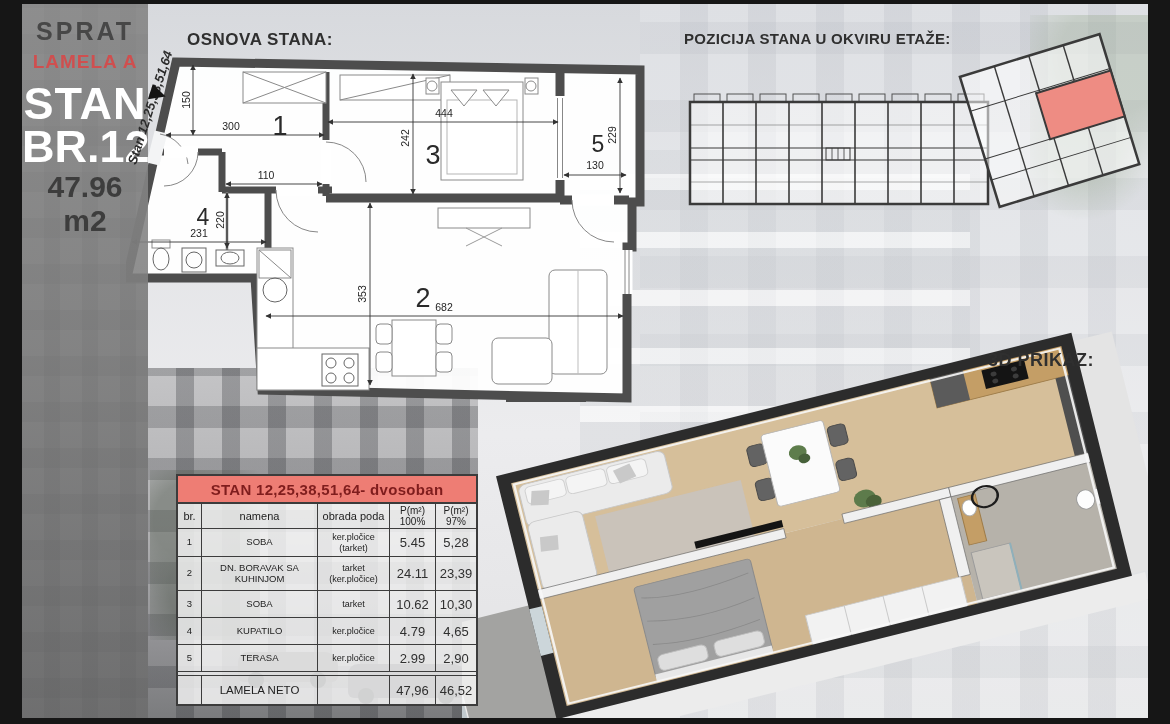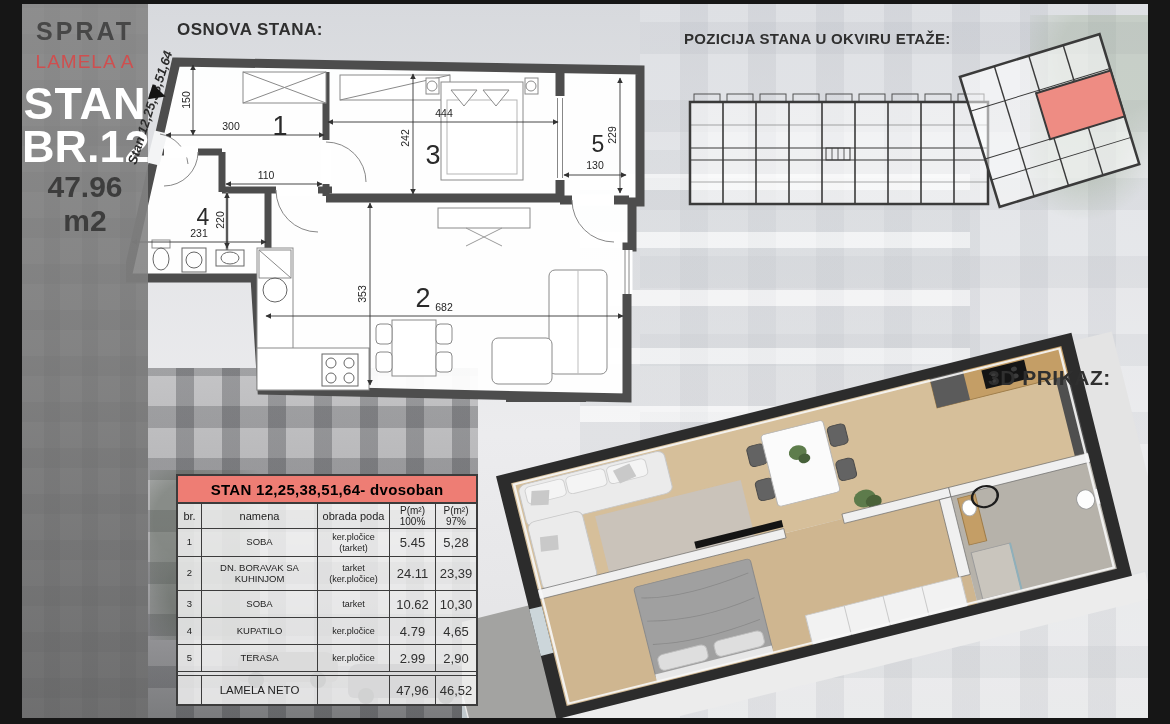--- a/index.html
+++ b/index.html
@@ -40,43 +40,43 @@
   .frame{position:absolute;background:#161616;z-index:40;}
   .frame.top{left:0;top:0;width:1170px;height:4px;}
   .frame.bottom{left:0;top:718px;width:1170px;height:6px;}
   .frame.left{left:0;top:0;width:22px;height:724px;}
   .frame.right{left:1148px;top:0;width:22px;height:724px;}
   
   .sidebar{position:absolute;left:22px;top:4px;width:126px;height:714px;z-index:10;
     background:linear-gradient(180deg,rgba(138,138,138,.93) 0%,rgba(124,124,124,.85) 55%,rgba(110,110,110,.8) 100%);
     text-align:center;}
   .sb-sprat{margin-top:13px;font-size:25px;font-weight:bold;letter-spacing:3px;color:#474747;}
-  .sb-lamela{margin-top:5px;font-size:19px;font-weight:normal;letter-spacing:1px;color:#cf4f4f;}
+  .sb-lamela{margin-top:5px;font-size:19px;font-weight:bold;letter-spacing:1px;color:#cf4f4f;}
   .sb-stan{margin-top:10px;font-size:45px;font-weight:bold;color:#ffffff;line-height:.92;letter-spacing:1px;}
   .sb-br{font-size:45px;font-weight:bold;color:#ffffff;line-height:1.0;}
   .sb-area{margin-top:1px;font-size:30px;font-weight:bold;color:#3d3d3d;}
   .rot-label{position:absolute;left:60px;top:100px;width:180px;z-index:11;text-align:center;
     transform:rotate(-72deg);font-size:13px;font-weight:bold;font-style:italic;color:#2c2c2c;}
   .entry-arrow{position:absolute;left:150px;top:86px;width:0;height:0;z-index:12;
     border-top:8px solid transparent;border-bottom:8px solid transparent;border-left:16px solid #141414;
     transform:rotate(18deg);}
   
   .hd{position:absolute;font-weight:bold;color:#2f2f2f;z-index:20;}
   .hd-osnova{left:177px;top:20px;font-size:17px;letter-spacing:.5px;}
   .hd-pozicija{left:684px;top:30px;font-size:15px;letter-spacing:.3px;}
-  .hd-3d{left:988px;top:366px;font-size:21px;letter-spacing:.5px;}
+  .hd-3d{left:988px;top:350px;font-size:18px;letter-spacing:.5px;}
   
   .plan-svg{position:absolute;left:126px;top:48px;z-index:8;}
   .bldg-svg{position:absolute;left:678px;top:30px;z-index:8;}
   .r3d-svg{position:absolute;left:462px;top:328px;z-index:9;}
   svg text{font-family:"Liberation Sans",sans-serif;}
   
   .area-table{position:absolute;left:176px;top:474px;width:302px;z-index:15;
     border:2px solid #3c3c3c;background:rgba(251,251,251,.80);box-sizing:border-box;}
-  .tbl-title{height:26px;background:#ee7d74;border-bottom:2px solid #3c3c3c;color:#000000;
+  .tbl-title{height:26px;background:#ee7d74;border-bottom:2px solid #3c3c3c;color:#7f1d1d;
     font-weight:bold;font-size:15px;display:flex;align-items:center;justify-content:center;letter-spacing:.3px;}
   .trow{display:grid;grid-template-columns:24px 116px 72px 46px 40px;}
   .tc{border-right:1.6px solid #3c3c3c;border-top:1.6px solid #3c3c3c;display:flex;flex-direction:column;
     align-items:center;justify-content:center;text-align:center;padding:1px;color:#222;box-sizing:border-box;}
   .tc:last-child{border-right:none;}
   .trow.rh .tc{border-top:none;}
   .rh{min-height:24px;} .r1{min-height:28px;} .r2{min-height:34px;} .r3{min-height:27px;}
   .r4{min-height:27px;} .r5{min-height:27px;} .rt{min-height:29px;}
   .tbl-gap{height:3px;border-top:1.6px solid #3c3c3c;}
   .trow.rt .tc{border-top:1.6px solid #3c3c3c;}
@@ -102,21 +102,21 @@
   <aside class="sidebar">
     <div class="sb-sprat">SPRAT</div>
     <div class="sb-lamela">LAMELA A</div>
     <div class="sb-stan">STAN</div>
     <div class="sb-br">BR.12</div>
     <div class="sb-area">47.96 m2</div>
   </aside>
   <div class="rot-label">Stan 12,25,38,51,64</div>
   <div class="entry-arrow"></div>
 
-  <h2 class="hd hd-osnova" style="margin:0;">OSNOVA STANA:</h2>
+  <h2 class="hd hd-osnova" style="margin:10px;">OSNOVA STANA:</h2>
   <h2 class="hd hd-pozicija" style="margin:0;">POZICIJA STANA U OKVIRU ETAŽE:</h2>
   <h2 class="hd hd-3d" style="margin:0;">3D PRIKAZ:</h2>
 
   <svg class="plan-svg" width="540" height="370" viewBox="0 0 540 370">
     <defs>
       <marker id="arw" viewBox="0 0 10 10" refX="9" refY="5" markerWidth="6.5" markerHeight="6.5" orient="auto-start-reverse">
         <path d="M0,0L10,5L0,10z" fill="#333"></path>
       </marker>
     </defs>
 

